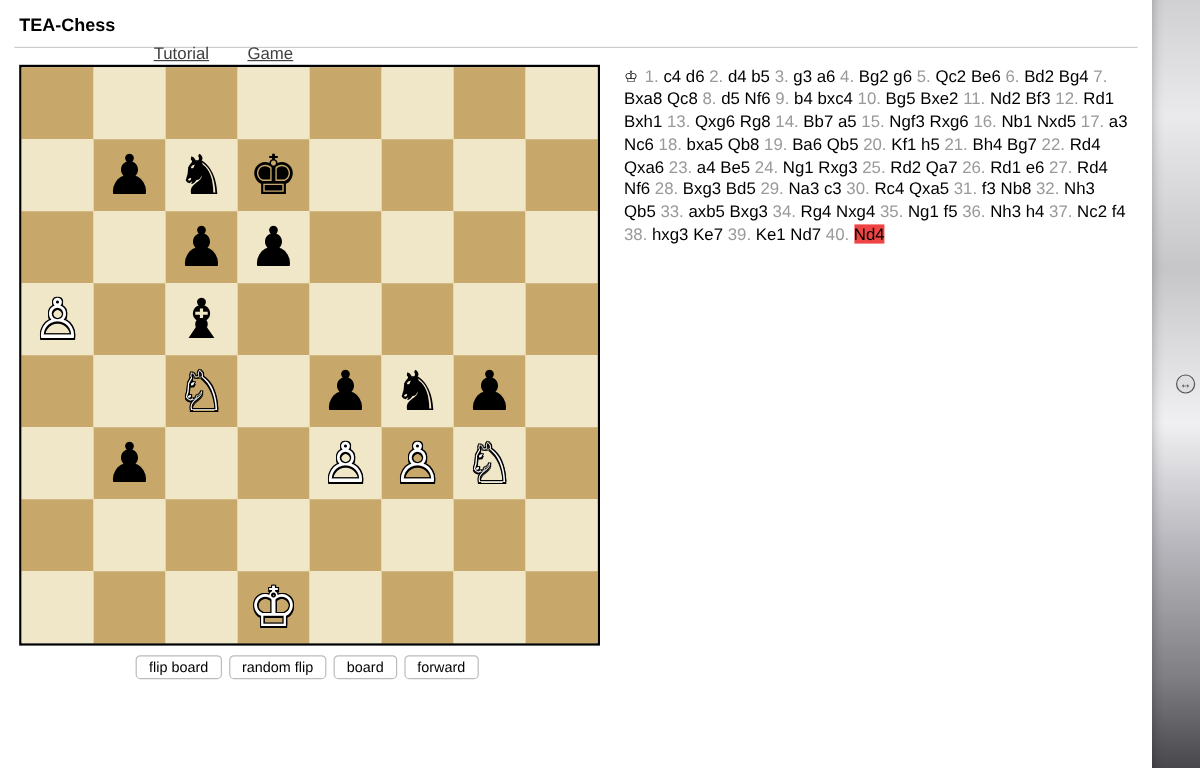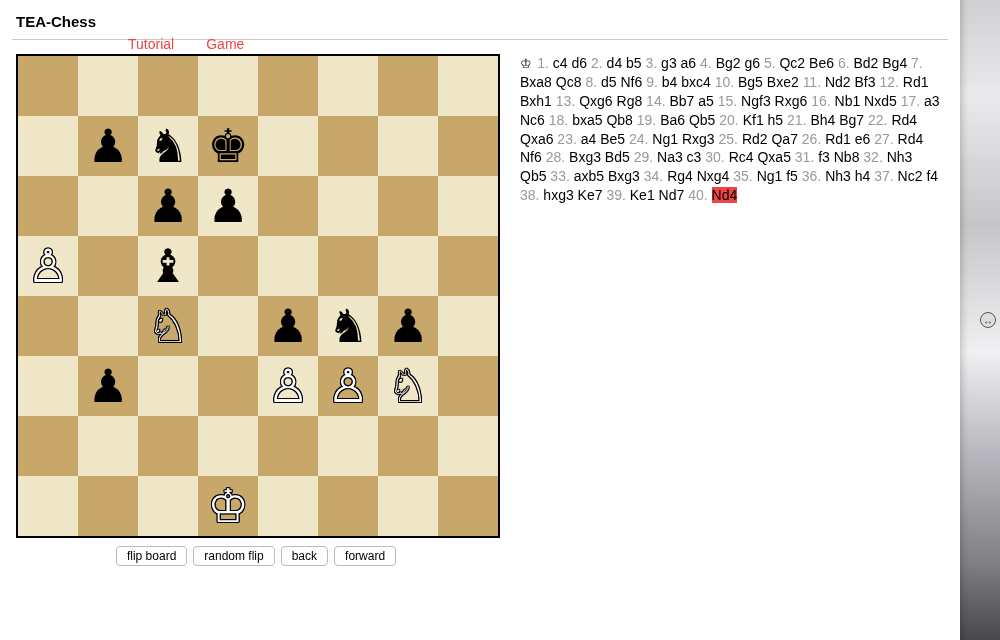--- a/index.html
+++ b/index.html
@@ -26,21 +26,22 @@
     position: relative;
     border-bottom: 1px solid #ccc;
     height: 32px;
   }
   .brand {
     font-weight: bold;
     font-size: 15px;
     color: #000;
   }
   .navlink {
-    color: #ef4444;
+    color: #404040;
+    text-decoration: underline;
     cursor: pointer;
     font-size: 14px;
     margin-top: 44px;
   }
   .tabs {
     position: absolute;
     left: 498px;
     bottom: -1px;
     display: flex;
   }
@@ -237,21 +238,21 @@
             <div class="sq dark"><span class="piece-white">♔</span></div>
             <div class="sq light"></div>
             <div class="sq dark"></div>
             <div class="sq light"></div>
             <div class="sq dark"></div>
           </div>
       </div>
       <div class="controls">
         <button class="btn">flip board</button>
         <button class="btn">random flip</button>
-        <button class="btn">back</button>
+        <button class="btn">board</button>
         <button class="btn">forward</button>
       </div>
     </div>
 
     <div class="movescol">
       <div class="movelist" id="movelist"><span class="turn-icon">♔ </span><span class="mn">1. </span><span class="mv">c4</span> <span class="mv">d6</span> <span class="mn">2. </span><span class="mv">d4</span> <span class="mv">b5</span> <span class="mn">3. </span><span class="mv">g3</span> <span class="mv">a6</span> <span class="mn">4. </span><span class="mv">Bg2</span> <span class="mv">g6</span> <span class="mn">5. </span><span class="mv">Qc2</span> <span class="mv">Be6</span> <span class="mn">6. </span><span class="mv">Bd2</span> <span class="mv">Bg4</span> <span class="mn">7. </span><span class="mv">Bxa8</span> <span class="mv">Qc8</span> <span class="mn">8. </span><span class="mv">d5</span> <span class="mv">Nf6</span> <span class="mn">9. </span><span class="mv">b4</span> <span class="mv">bxc4</span> <span class="mn">10. </span><span class="mv">Bg5</span> <span class="mv">Bxe2</span> <span class="mn">11. </span><span class="mv">Nd2</span> <span class="mv">Bf3</span> <span class="mn">12. </span><span class="mv">Rd1</span> <span class="mv">Bxh1</span> <span class="mn">13. </span><span class="mv">Qxg6</span> <span class="mv">Rg8</span> <span class="mn">14. </span><span class="mv">Bb7</span> <span class="mv">a5</span> <span class="mn">15. </span><span class="mv">Ngf3</span> <span class="mv">Rxg6</span> <span class="mn">16. </span><span class="mv">Nb1</span> <span class="mv">Nxd5</span> <span class="mn">17. </span><span class="mv">a3</span> <span class="mv">Nc6</span> <span class="mn">18. </span><span class="mv">bxa5</span> <span class="mv">Qb8</span> <span class="mn">19. </span><span class="mv">Ba6</span> <span class="mv">Qb5</span> <span class="mn">20. </span><span class="mv">Kf1</span> <span class="mv">h5</span> <span class="mn">21. </span><span class="mv">Bh4</span> <span class="mv">Bg7</span> <span class="mn">22. </span><span class="mv">Rd4</span> <span class="mv">Qxa6</span> <span class="mn">23. </span><span class="mv">a4</span> <span class="mv">Be5</span> <span class="mn">24. </span><span class="mv">Ng1</span> <span class="mv">Rxg3</span> <span class="mn">25. </span><span class="mv">Rd2</span> <span class="mv">Qa7</span> <span class="mn">26. </span><span class="mv">Rd1</span> <span class="mv">e6</span> <span class="mn">27. </span><span class="mv">Rd4</span> <span class="mv">Nf6</span> <span class="mn">28. </span><span class="mv">Bxg3</span> <span class="mv">Bd5</span> <span class="mn">29. </span><span class="mv">Na3</span> <span class="mv">c3</span> <span class="mn">30. </span><span class="mv">Rc4</span> <span class="mv">Qxa5</span> <span class="mn">31. </span><span class="mv">f3</span> <span class="mv">Nb8</span> <span class="mn">32. </span><span class="mv">Nh3</span> <span class="mv">Qb5</span> <span class="mn">33. </span><span class="mv">axb5</span> <span class="mv">Bxg3</span> <span class="mn">34. </span><span class="mv">Rg4</span> <span class="mv">Nxg4</span> <span class="mn">35. </span><span class="mv">Ng1</span> <span class="mv">f5</span> <span class="mn">36. </span><span class="mv">Nh3</span> <span class="mv">h4</span> <span class="mn">37. </span><span class="mv">Nc2</span> <span class="mv">f4</span> <span class="mn">38. </span><span class="mv">hxg3</span> <span class="mv">Ke7</span> <span class="mn">39. </span><span class="mv">Ke1</span> <span class="mv">Nd7</span> <span class="mn">40. </span><span class="mv hl">Nd4</span> </div>
     </div>
   </div>
 </div>
 

